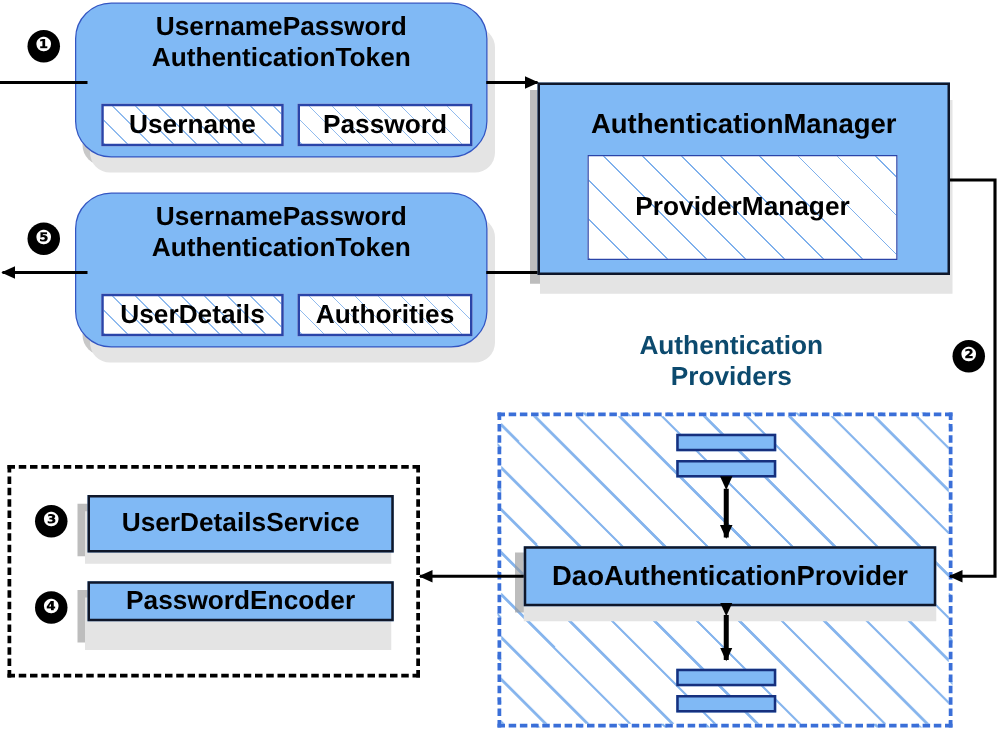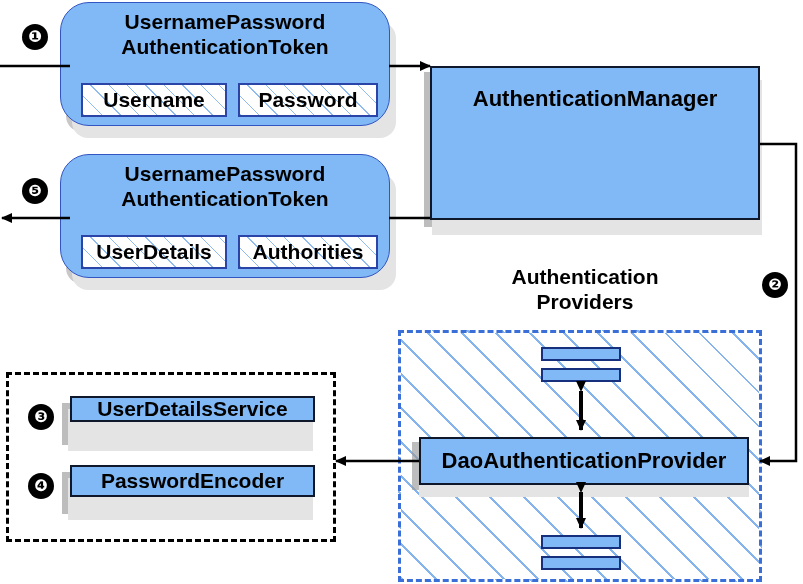--- a/index.html
+++ b/index.html
@@ -62,21 +62,21 @@
     position:absolute;
     border:3px dashed #3a6fd8;
     box-sizing:border-box;
     background-color:#ffffff;
     background-image:repeating-linear-gradient(45deg,
         rgba(120,172,235,.9) 0 2px, rgba(255,255,255,0) 2px 24px);
   }
 
   .section-title{
     position:absolute;text-align:center;font-weight:bold;
-    font-size:21px;line-height:25px;color:#000000;
+    font-size:21px;line-height:25px;color:#0c4a6e;
   }
 
   .minibar{
     position:absolute;background:#80b9f5;border:2px solid #16307e;
     box-sizing:border-box;
   }
 
   svg.overlay{position:absolute;left:0;top:0;width:803px;height:584px;
               pointer-events:none;}
 </style>
@@ -97,20 +97,22 @@
     <div class="hatchcell" style="left:20px;top:80px;width:146px;height:34px;">Username</div>
   </div>
 
   <div class="badge" style="left:22px;top:24px;">❶</div>
 
   <div class="shadow" style="left:424px;top:72px;width:330px;height:155px;opacity:.65;"></div>
   <div class="shadow2" style="left:432px;top:80px;width:330px;height:155px;"></div>
 
   <div class="bluebox" style="left:430px;top:66px;width:330px;height:154px;border-width:2px;display:block;">
     <div style="text-align:center;font-size:22px;font-weight:bold;margin-top:18px;">AuthenticationManager</div>
+    <div class="hatchcell" style="left:38px;top:56px;width:248px;height:84px;border-width:1px;border-color:#2a44a8;
+                background-image:repeating-linear-gradient(45deg,rgba(120,172,235,.95) 0 1px,rgba(255,255,255,0) 1px 22px);">ProviderManager</div>
   </div>
 
   <div class="shadow" style="left:66px;top:168px;width:324px;height:116px;border-radius:16px;opacity:.55;"></div>
   <div class="shadow2" style="left:72px;top:174px;width:324px;height:116px;border-radius:16px;"></div>
 
   <div class="token" style="left:60px;top:154px;width:330px;height:124px;">
     <div class="token-title">
       <div>UsernamePassword</div>
       <div>AuthenticationToken</div>
     </div>
@@ -136,21 +138,21 @@
   <div class="minibar" style="left:541px;top:556px;width:80px;height:14px;"></div>
 
   <div class="shadow" style="left:412px;top:442px;width:330px;height:48px;opacity:.65;"></div>
   <div class="shadow2" style="left:419px;top:449px;width:330px;height:48px;"></div>
   <div class="bluebox" style="left:419px;top:437px;width:330px;height:48px;font-size:22px;">DaoAuthenticationProvider</div>
 
   <div class="dashbox" style="left:6px;top:372px;width:330px;height:170px;"></div>
 
   <div class="shadow" style="left:62px;top:403px;width:245px;height:42px;opacity:.65;"></div>
   <div class="shadow2" style="left:68px;top:409px;width:245px;height:42px;"></div>
-  <div class="bluebox" style="left:70px;top:396px;width:245px;height:26px;font-size:21px;">UserDetailsService</div>
+  <div class="bluebox" style="left:70px;top:396px;width:245px;height:46px;font-size:21px;">UserDetailsService</div>
   <div class="badge" style="left:28px;top:404px;">❸</div>
 
   <div class="shadow" style="left:62px;top:472px;width:245px;height:42px;opacity:.65;"></div>
   <div class="shadow2" style="left:68px;top:478px;width:245px;height:42px;"></div>
   <div class="bluebox" style="left:70px;top:465px;width:245px;height:32px;font-size:21px;">PasswordEncoder</div>
   <div class="badge" style="left:28px;top:473px;">❹</div>
 
   <svg class="overlay" viewBox="0 0 803 584">
     <defs>
       <marker id="arrH" markerWidth="12" markerHeight="12" refX="10" refY="5" orient="auto" markerUnits="userSpaceOnUse">

